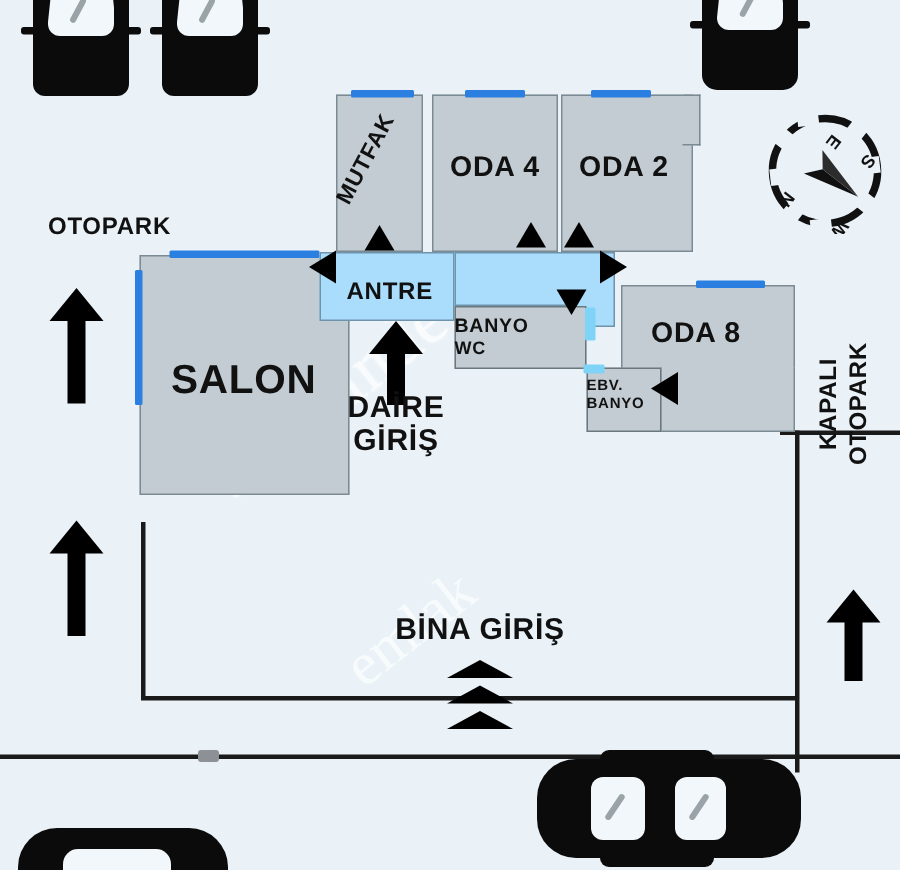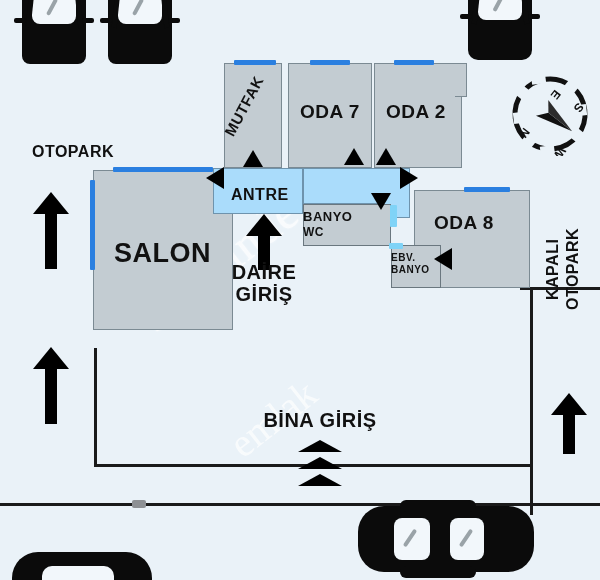--- a/index.html
+++ b/index.html
@@ -134,21 +134,21 @@
   <div class="win-h" style="left:113px;top:167px;width:100px;"></div>
   <div class="win-v" style="left:90px;top:180px;height:90px;"></div>
   <div class="room-label" style="left:114px;top:238px;font-size:27px;">SALON</div>
 
   <div class="room" style="left:224px;top:63px;width:58px;height:105px;"></div>
   <div class="win-h" style="left:234px;top:60px;width:42px;"></div>
   <div class="room-label" style="left:236px;top:122px;font-size:15px;transform:rotate(-62deg);transform-origin:left bottom;">MUTFAK</div>
 
   <div class="room" style="left:288px;top:63px;width:84px;height:105px;"></div>
   <div class="win-h" style="left:310px;top:60px;width:40px;"></div>
-  <div class="room-label" style="left:300px;top:101px;font-size:19px;">ODA 7</div>
+  <div class="room-label" style="left:300px;top:101px;font-size:19px;">ODA 4</div>
 
   <div class="room" style="left:374px;top:63px;width:88px;height:105px;"></div>
   <div class="room" style="left:455px;top:63px;width:12px;height:34px;border-left:none;"></div>
   <div class="win-h" style="left:394px;top:60px;width:40px;"></div>
   <div class="room-label" style="left:386px;top:101px;font-size:19px;">ODA 2</div>
 
   <div class="room" style="left:414px;top:190px;width:116px;height:98px;"></div>
   <div class="room" style="left:440px;top:245px;width:90px;height:43px;border-top:none;"></div>
   <div class="win-h" style="left:464px;top:187px;width:46px;"></div>
   <div class="room-label" style="left:434px;top:212px;font-size:19px;">ODA 8</div>

